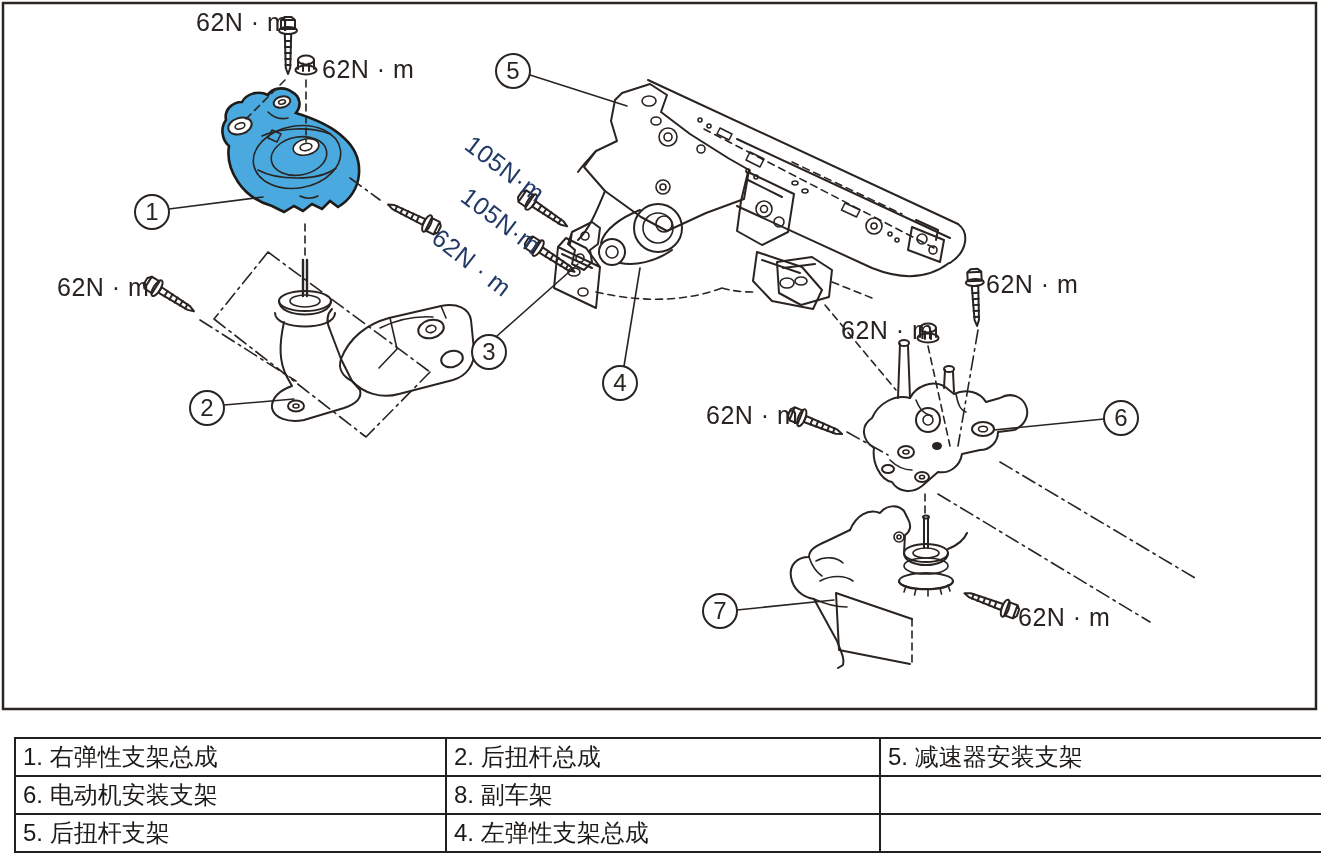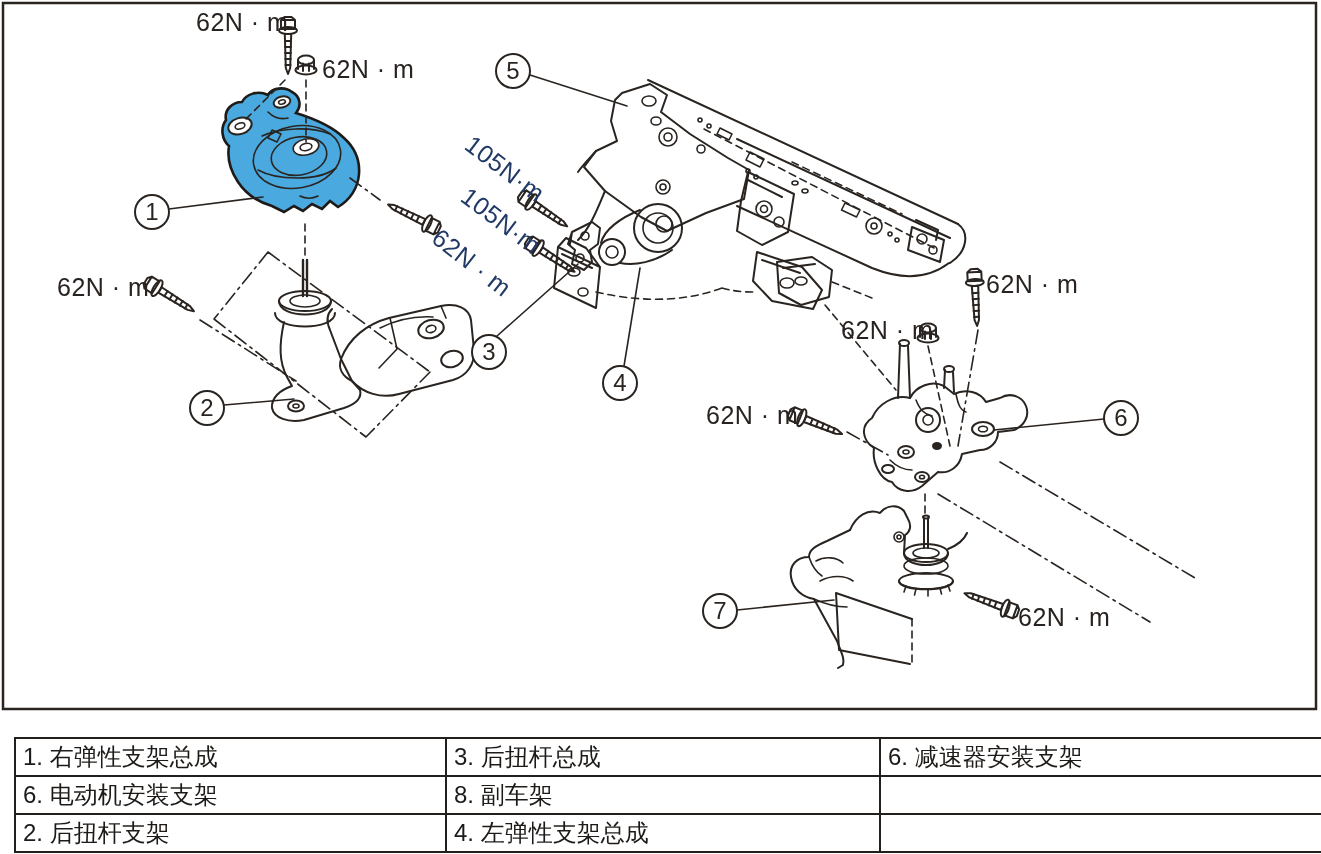--- a/index.html
+++ b/index.html
@@ -272,27 +272,27 @@
 
 <table class="parts-table">
   <colgroup>
       <col style="width:431px">
       <col style="width:434px">
       <col style="width:442px">
     </colgroup>
   <tbody>
     <tr>
       <td>1. 右弹性支架总成</td>
-      <td>3. 后扭杆总成</td>
-      <td>6. 减速器安装支架</td>
+      <td>2. 后扭杆总成</td>
+      <td>5. 减速器安装支架</td>
     </tr>
     <tr>
       <td>6. 电动机安装支架</td>
       <td>8. 副车架</td>
       <td></td>
     </tr>
     <tr>
-      <td>2. 后扭杆支架</td>
+      <td>5. 后扭杆支架</td>
       <td>4. 左弹性支架总成</td>
       <td></td>
     </tr>
   </tbody>
 </table>
 
 </body></html>

